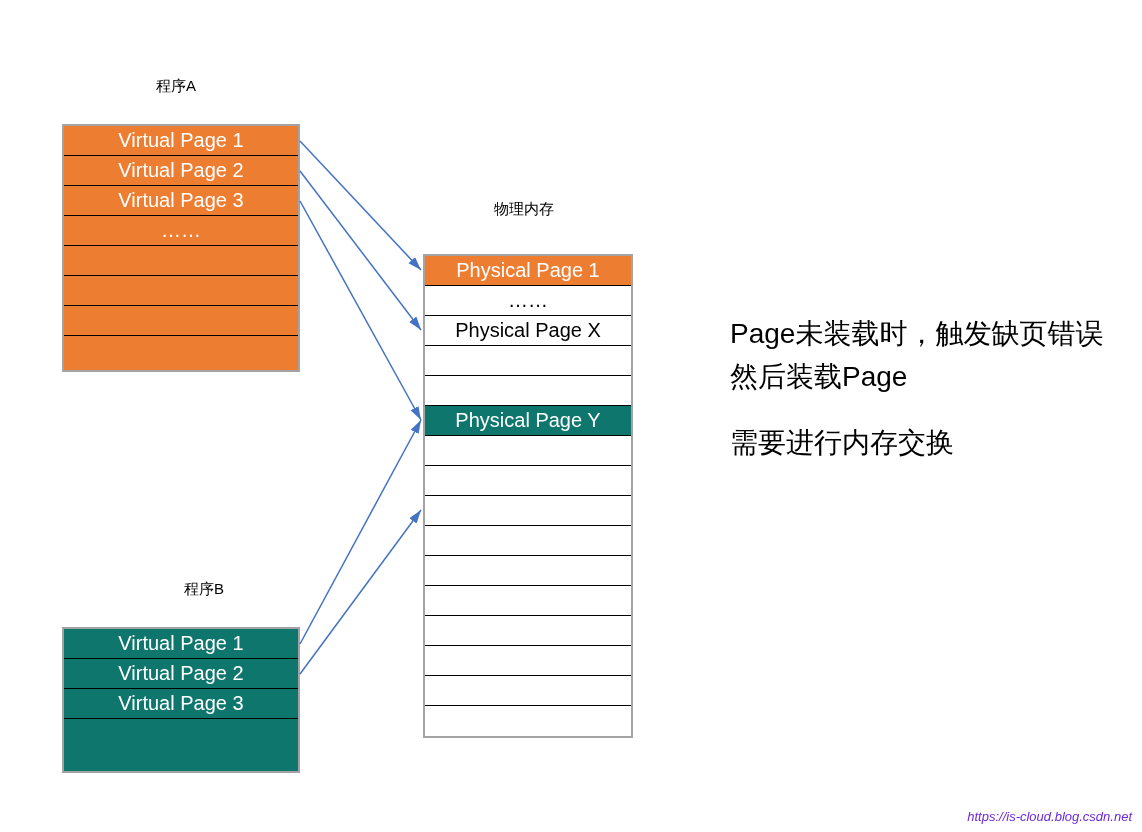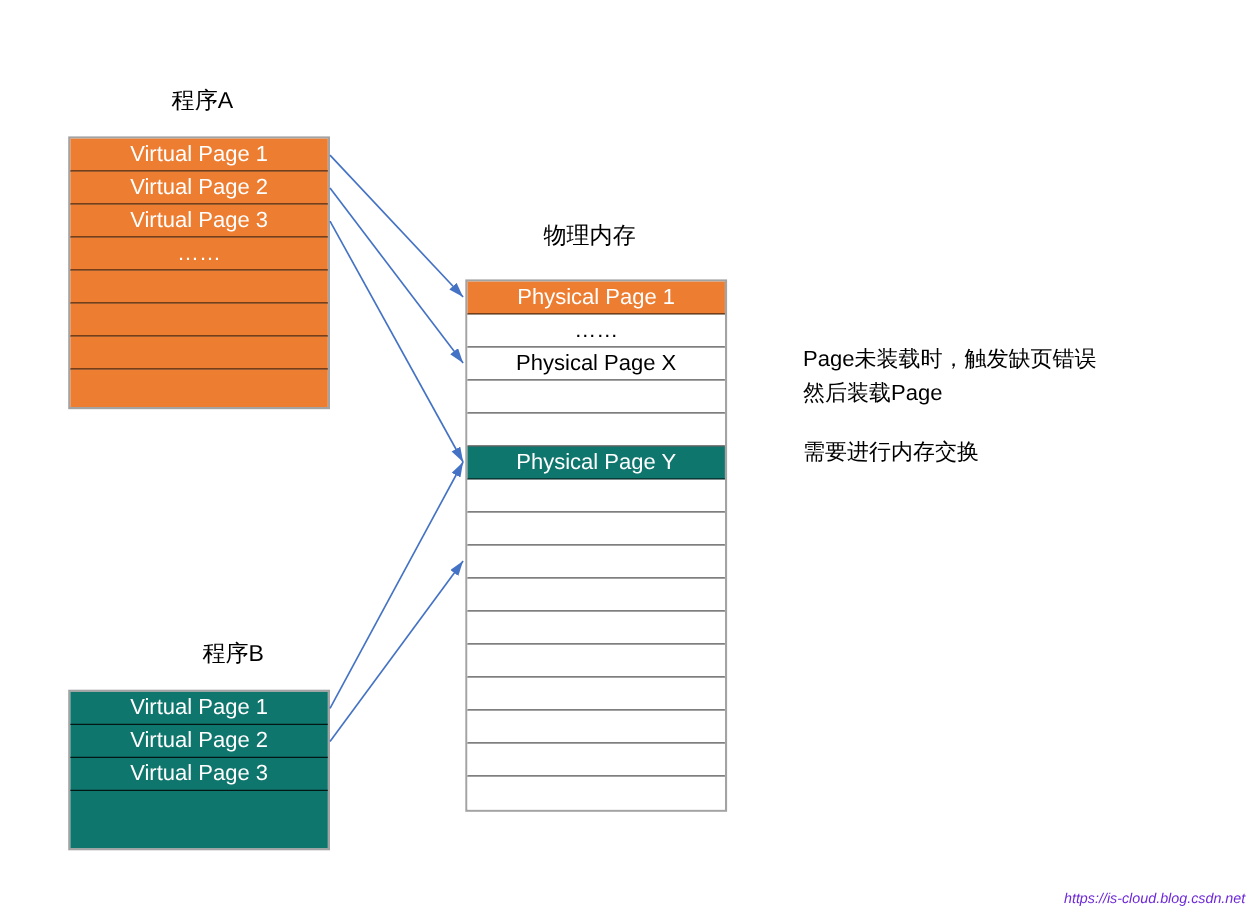--- a/index.html
+++ b/index.html
@@ -7,21 +7,21 @@
     padding: 0;
     width: 1142px;
     height: 832px;
     position: relative;
     font-family: "Microsoft YaHei", Arial, sans-serif;
     background: #fff;
     overflow: hidden;
   }
   .title {
     position: absolute;
-    font-size: 21px;
+    font-size: 15px;
     color: #000;
   }
   .tbl {
     position: absolute;
     border: 2px solid #a3a3a3;
     box-sizing: border-box;
   }
   .row {
     border-bottom: 1px solid #000;
     box-sizing: border-box;
@@ -29,21 +29,21 @@
     line-height: 28px;
     font-size: 20px;
     text-align: center;
   }
   .row:last-child { border-bottom: none; }
   .orange { background: #ed7d31; color: #fff; }
   .green  { background: #0f766e; color: #fff; }
   .white  { background: #fff; color: #000; }
   .annot {
     position: absolute;
-    font-size: 20px;
+    font-size: 28px;
     color: #000;
     line-height: 1.55;
   }
   .watermark {
     position: absolute;
     right: 10px;
     bottom: 8px;
     font-size: 13px;
     color: #6d28d9;
     font-style: italic;
@@ -77,21 +77,21 @@
 
 <div class="tbl" style="left:62px; top:627px; width:238px;">
   <div class="row green">Virtual Page 1</div>
   <div class="row green">Virtual Page 2</div>
   <div class="row green">Virtual Page 3</div>
   <div class="row green" style="height:52px;"></div>
 </div>
 
 <div class="title" style="left:494px; top:200px;">物理内存</div>
 
-<div class="tbl" style="left:423px; top:254px; width:238px;">
+<div class="tbl" style="left:423px; top:254px; width:210px;">
   <div class="row orange">Physical Page 1</div>
   <div class="row white">……</div>
   <div class="row white">Physical Page X</div>
   <div class="row white"></div>
   <div class="row white"></div>
   <div class="row green">Physical Page Y</div>
   <div class="row white"></div>
   <div class="row white"></div>
   <div class="row white"></div>
   <div class="row white"></div>

